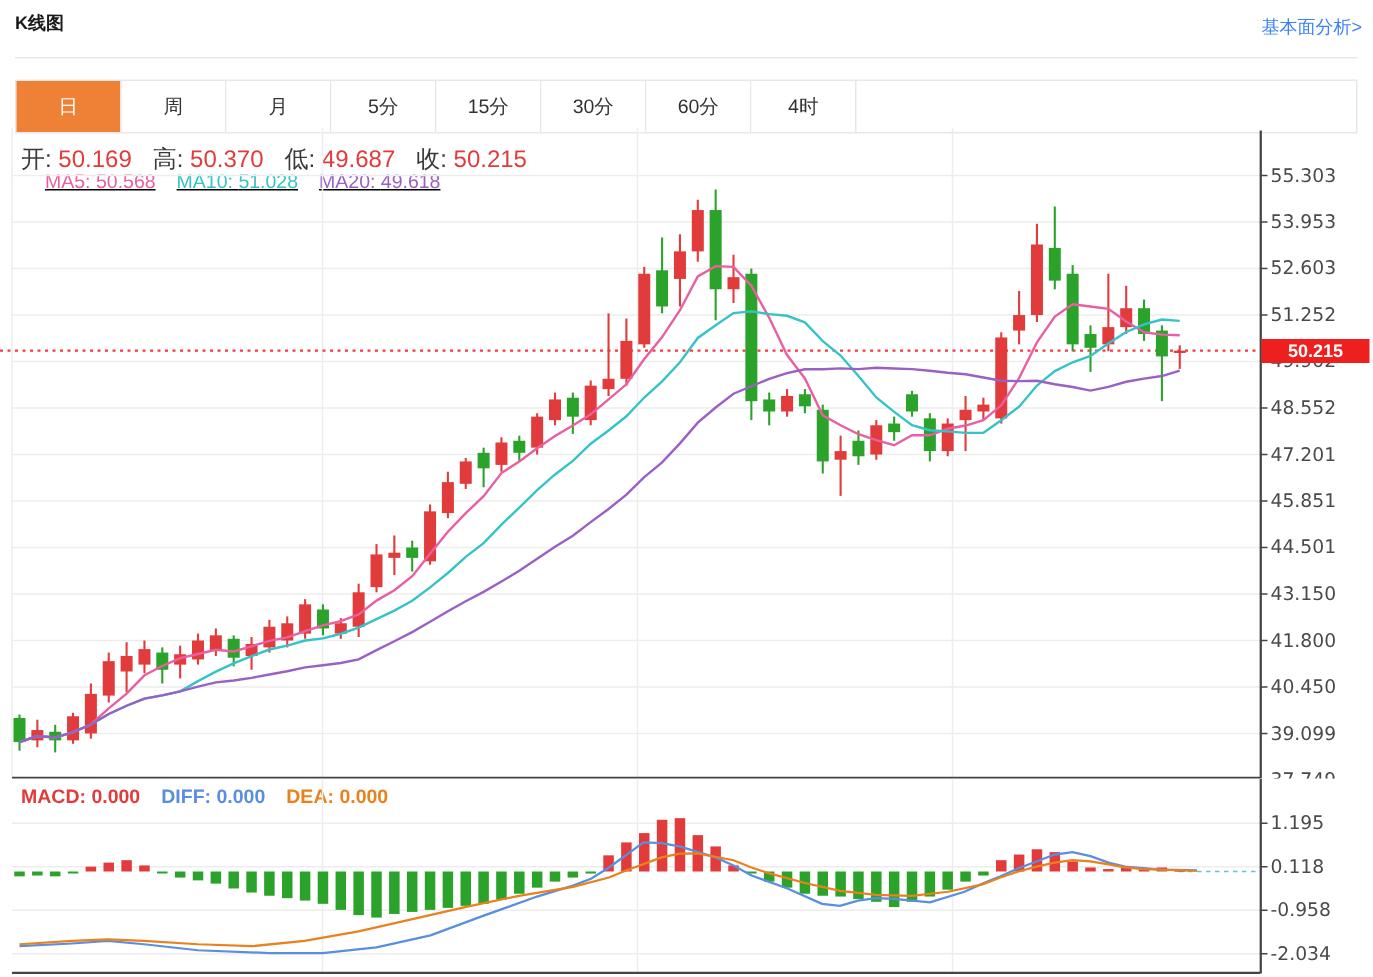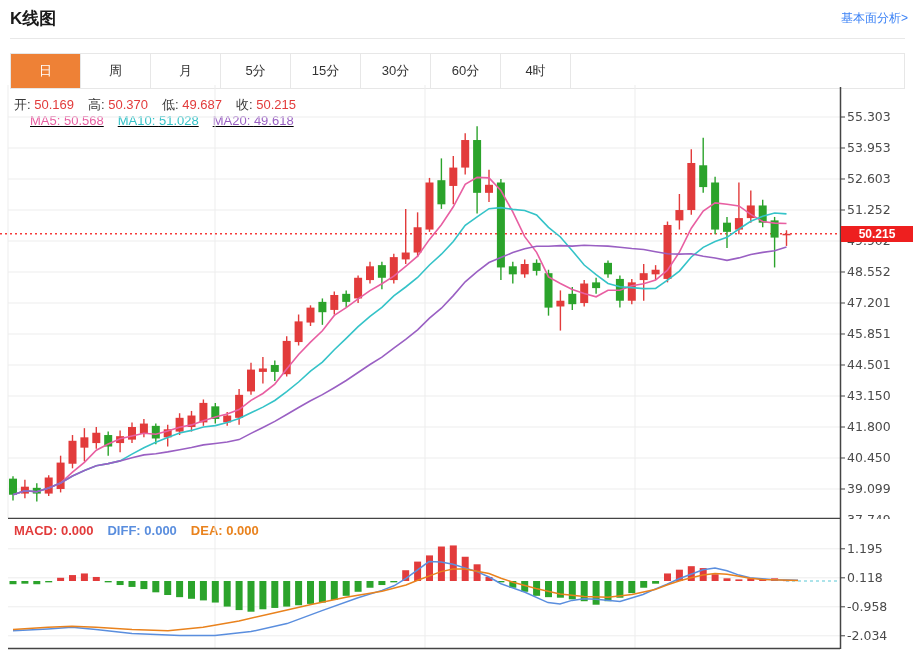--- a/index.html
+++ b/index.html
@@ -1,24 +1,24 @@
 <!DOCTYPE html>
 <html><head>
 <meta charset="utf-8">
 <style>
   html,body{margin:0;padding:0;background:#fff;}
   body{width:915px;height:651px;position:relative;font-family:"Liberation Sans","DejaVu Sans",sans-serif;overflow:hidden;}
   .abs{position:absolute;}
-  #page-title{left:10px;top:7px;font-size:17px;font-weight:bold;color:#1a1a1a;}
+  #page-title{left:10px;top:7px;font-size:12px;font-weight:bold;color:#1a1a1a;}
   #fundamental-link{right:7px;top:10px;font-size:12px;color:#3b82f6;cursor:pointer;}
   #header-divider{left:10px;top:38px;width:895px;height:0;border-top:1px solid #e8e8e8;}
   #tab-strip{left:10px;top:53px;width:893px;height:34px;border:1px solid #e7e7e7;display:flex;}
   .tab{width:69px;height:34px;line-height:34px;text-align:center;font-size:13px;color:#333;border-right:1px solid #e7e7e7;cursor:pointer;background:#fff;}
   .tab.active{background:#ee8136;color:#fff;}
-  #ohlc-row{left:14px;top:96px;font-size:13px;white-space:nowrap;}
+  #ohlc-row{left:14px;top:96px;font-size:16px;white-space:nowrap;}
   #ma-row{left:30px;top:113px;font-size:13px;white-space:nowrap;text-decoration:underline;}
   #macd-row{left:14px;top:523px;font-size:13px;white-space:nowrap;font-weight:bold;}
   .pair{margin-right:14px;}
   .pair .lab{color:#3a3a3a;}
   .pair .val{color:#e23b3b;}
   #main-chart{left:0;top:85px;width:915px;height:434px;}
   #macd-chart{left:0;top:519px;width:758px;height:131px;}
   #price-tag{left:841px;top:226px;width:72px;height:16px;background:#ee1f1f;color:#fff;font-size:12px;font-weight:bold;text-align:center;line-height:16px;z-index:5;}
   svg{display:block;}
 </style>

